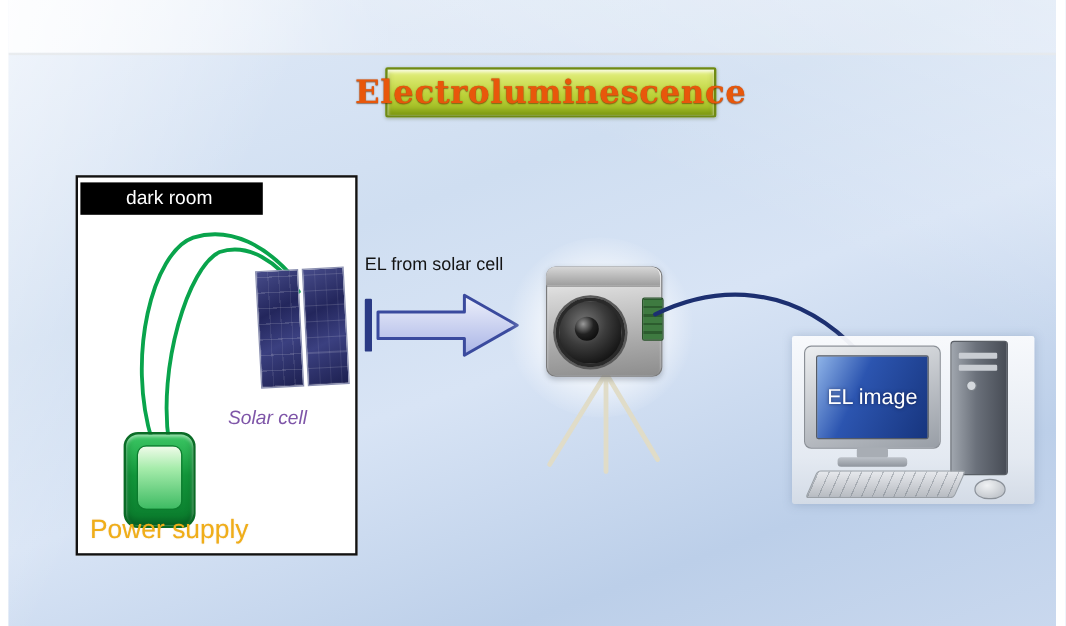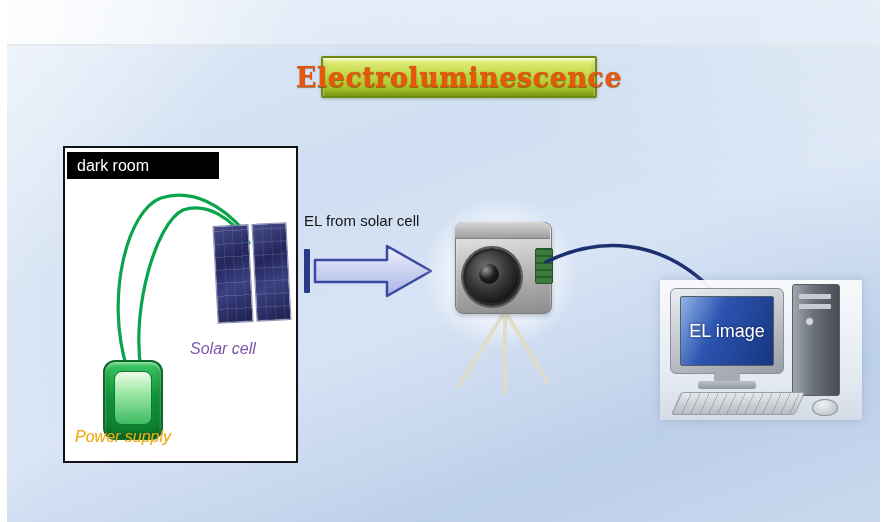--- a/index.html
+++ b/index.html
@@ -30,39 +30,39 @@
   .banner span{
     font-family:"DejaVu Serif",serif;font-weight:700;font-size:27px;letter-spacing:.5px;
     color:#e8570b;text-shadow:0 1px 1px rgba(90,40,0,.55), 0 0 1px rgba(120,50,0,.5);
   }
 
   
   .darkroom{position:absolute;left:63px;top:146px;width:231px;height:313px;
     background:#ffffff;border:2px solid #121212;}
   .dr-header{position:absolute;left:2px;top:4px;width:142px;height:27px;background:#000;
     display:flex;align-items:center;padding-left:10px;}
-  .dr-header span{color:#fff;font-size:16px;}
+  .dr-header span{color:#fff;font-size:16px;margin-left:28px;}
   .wires{position:absolute;left:0;top:0;width:231px;height:313px;pointer-events:none;}
   .solarcell{position:absolute;left:150px;top:76px;width:74px;height:98px;transform:rotate(-3deg);
     display:flex;gap:3px;}
   .solarcell .panel{flex:1;border:1px solid #8a8fb0;
     background:
       repeating-linear-gradient(0deg, rgba(255,255,255,.14) 0 1px, transparent 1px 13px),
       repeating-linear-gradient(90deg, rgba(255,255,255,.08) 0 1px, transparent 1px 9px),
       linear-gradient(155deg,#474c8a 0%,#23265c 35%,#3b4080 62%,#1d2050 100%);}
   .sc-label{position:absolute;left:125px;top:192px;font-size:16px;color:#7e55a8;font-style:italic;}
   .psu{position:absolute;left:38px;top:212px;width:56px;height:76px;border-radius:12px;
     border:2px solid #0a6b26;
     background:linear-gradient(180deg,#3cc764 0%,#12953a 45%,#0a7a2c 100%);
     box-shadow:inset 0 2px 3px rgba(255,255,255,.5), inset 0 -4px 6px rgba(0,60,20,.45);}
   .psu-inner{position:absolute;left:9px;top:9px;right:9px;bottom:13px;border-radius:8px;
     border:1px solid #0c7c2e;
     background:linear-gradient(180deg,#effbe9 0%,#a6ecab 35%,#3ebb63 100%);}
-  .psu-label{position:absolute;left:10px;top:280px;font-size:16px;color:#f0ae18;
-    text-shadow:0 0 1px rgba(200,120,0,.4);font-style:italic;}
+  .psu-label{position:absolute;left:10px;top:280px;font-size:22px;color:#f0ae18;
+    text-shadow:0 0 1px rgba(200,120,0,.4);}
 
   
   .arrow-label{position:absolute;left:304px;top:212px;font-size:15px;color:#141414;}
   .arrow{position:absolute;left:299px;top:238px;}
 
   
   .cam-label{position:absolute;left:442px;top:169px;font-size:16px;font-weight:600;color:#e03232;}
   .cam-glow{position:absolute;left:423px;top:198px;width:155px;height:150px;border-radius:50%;
     background:radial-gradient(circle,rgba(255,255,255,.95) 0%,rgba(255,255,255,.55) 45%,rgba(255,255,255,0) 72%);}
   .tripod{position:absolute;left:430px;top:305px;}

